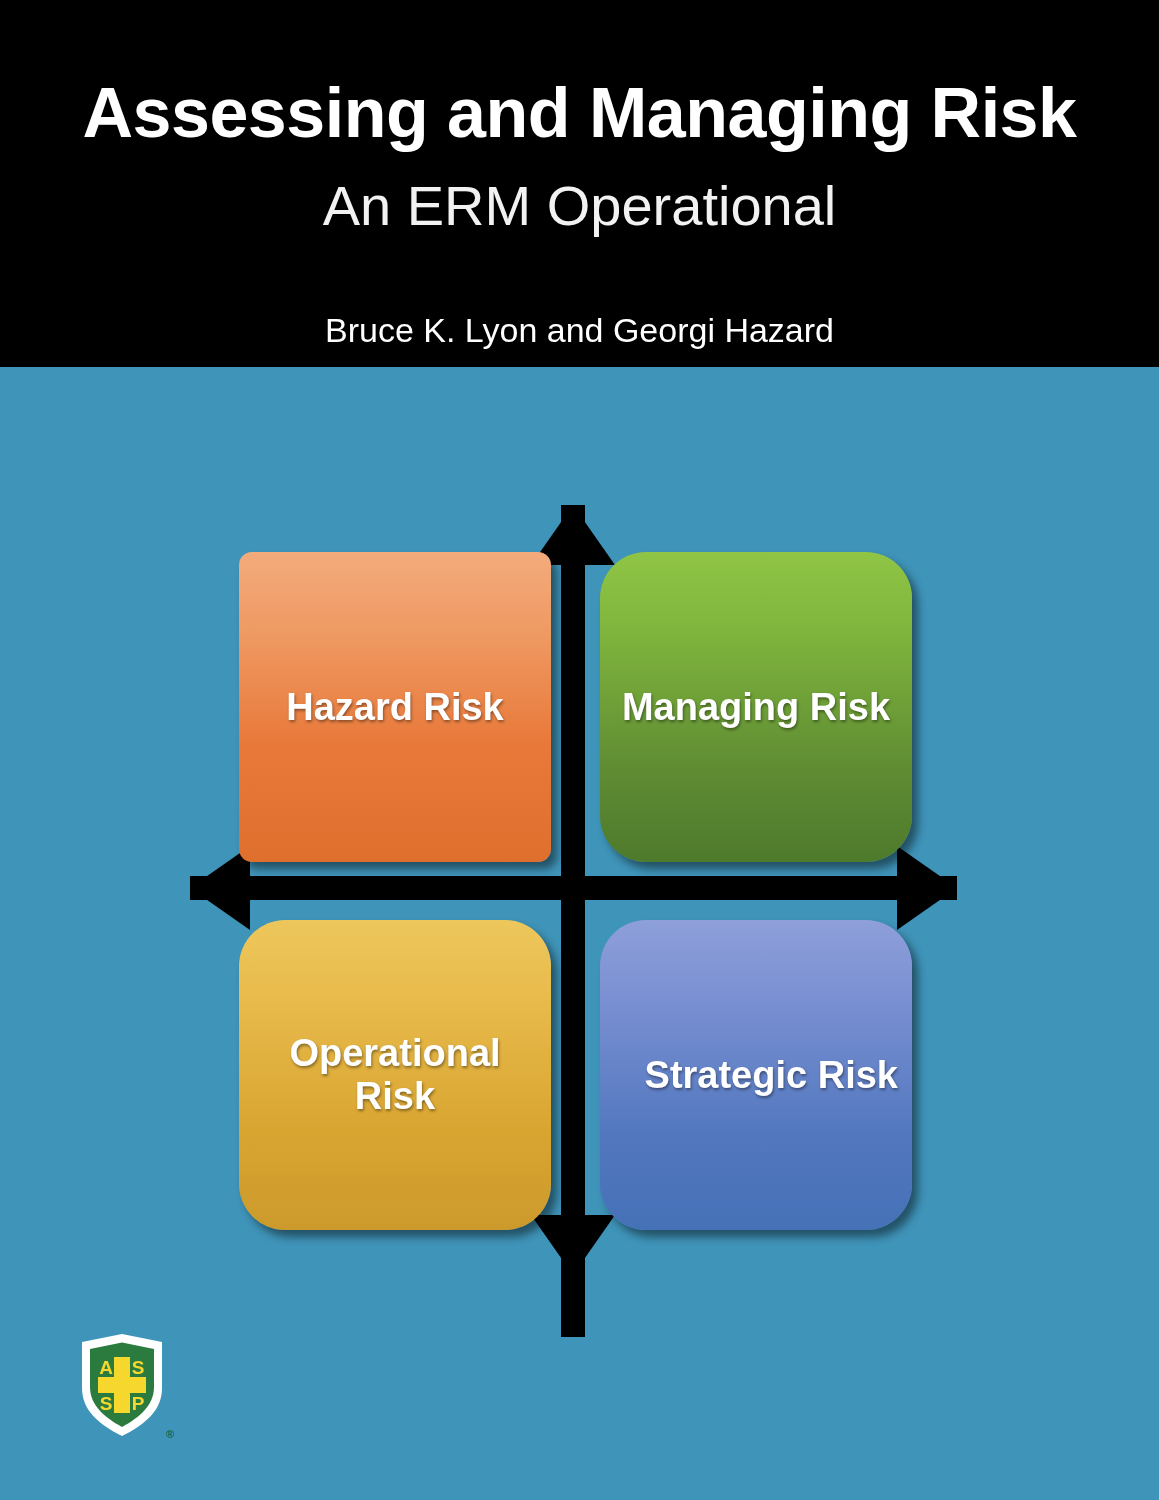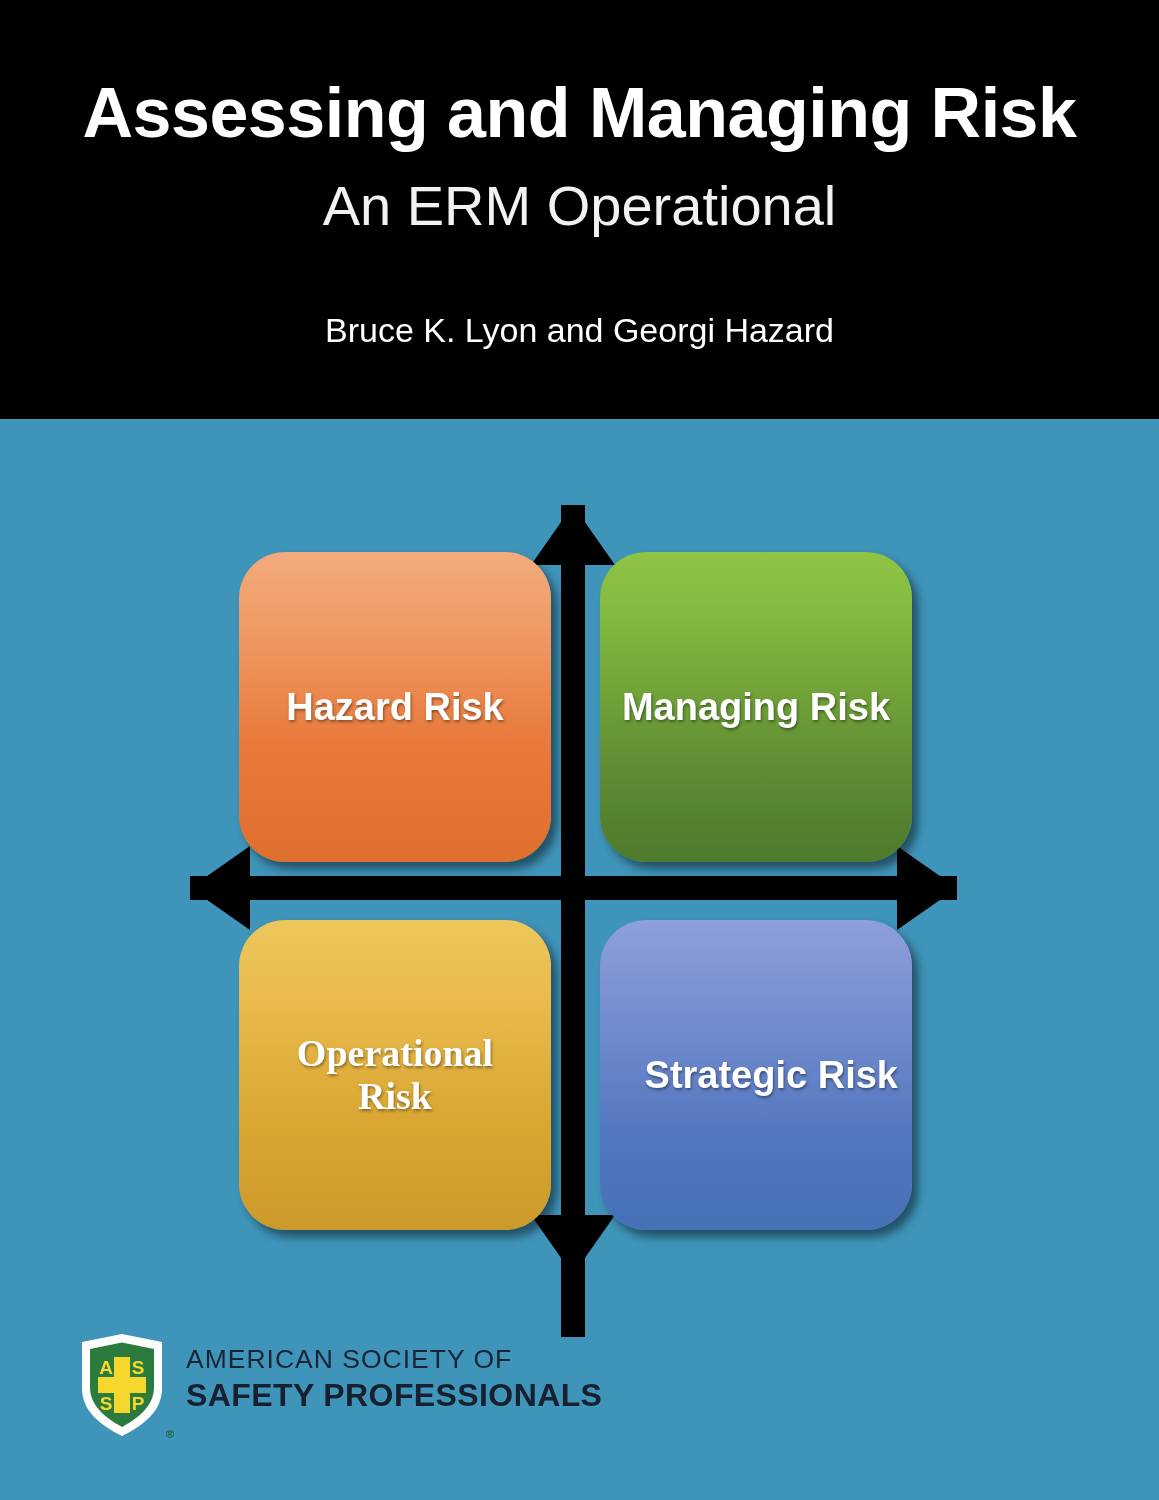--- a/index.html
+++ b/index.html
@@ -15,21 +15,21 @@
     overflow: hidden;
     font-family: "Liberation Sans", sans-serif;
     background: #3f94b9;
   }
 
   
   #header-band {
     position: absolute;
     left: 0; top: 0;
     width: 1159px;
-    height: 419px;
+    height: 367px;
     background: #000000;
     box-sizing: border-box;
   }
   #title-main {
     position: absolute;
     left: 0; top: 78px;
     width: 1159px;
     text-align: center;
     color: #ffffff;
     font-size: 70px;
@@ -138,31 +138,31 @@
     font-weight: 700;
     text-align: center;
     line-height: 1.12;
     text-shadow: 1px 2px 3px rgba(0,0,0,0.40);
     white-space: pre-line;
   }
   #box-hazard {
     left: 239px;
     top: 109px;   
     background: linear-gradient(to bottom, #f3ab7c 0%, #ef9a63 26%, #e8793a 62%, #de6f2d 100%);
+    border-radius: 13px;
   }
   #box-financial {
     left: 600px;
     top: 109px;
     background: linear-gradient(to bottom, #8fc445 0%, #82b83e 22%, #5f8c33 70%, #4e7a2c 100%);
   }
   #box-operational {
     left: 239px;
     top: 477px;  
     background: linear-gradient(to bottom, #edc75c 0%, #e8bb4c 25%, #d9a531 68%, #cc9a2c 100%);
-    font-family: Liberation Serif, serif;
   }
   #box-strategic {
     left: 600px;
     top: 477px;
     background: linear-gradient(to bottom, #8e9fda 0%, #7d92d3 22%, #5277bf 70%, #4571b7 100%);
     justify-content: flex-end;
   }
 
   
   #assp-logo {
@@ -263,20 +263,16 @@
         <rect x="22" y="45" width="48" height="16" fill="#f5d72e"></rect>
 
         <text x="30" y="42" font-family="Liberation Sans, sans-serif" font-size="19" font-weight="700" fill="#f5d72e" text-anchor="middle">A</text>
         <text x="62" y="42" font-family="Liberation Sans, sans-serif" font-size="19" font-weight="700" fill="#f5d72e" text-anchor="middle">S</text>
         <text x="30" y="78" font-family="Liberation Sans, sans-serif" font-size="19" font-weight="700" fill="#f5d72e" text-anchor="middle">S</text>
         <text x="62" y="78" font-family="Liberation Sans, sans-serif" font-size="19" font-weight="700" fill="#f5d72e" text-anchor="middle">P</text>
       </svg>
       <span id="assp-regmark">®</span>
     </div>
 
-    <div id="assp-wordmark">
-      <div id="assp-line1">AMERICAN SOCIETY OF</div>
-      <div id="assp-line2">SAFETY PROFESSIONALS</div>
-    </div>
 
   </div>
 
 </div>
 
 </body></html>

